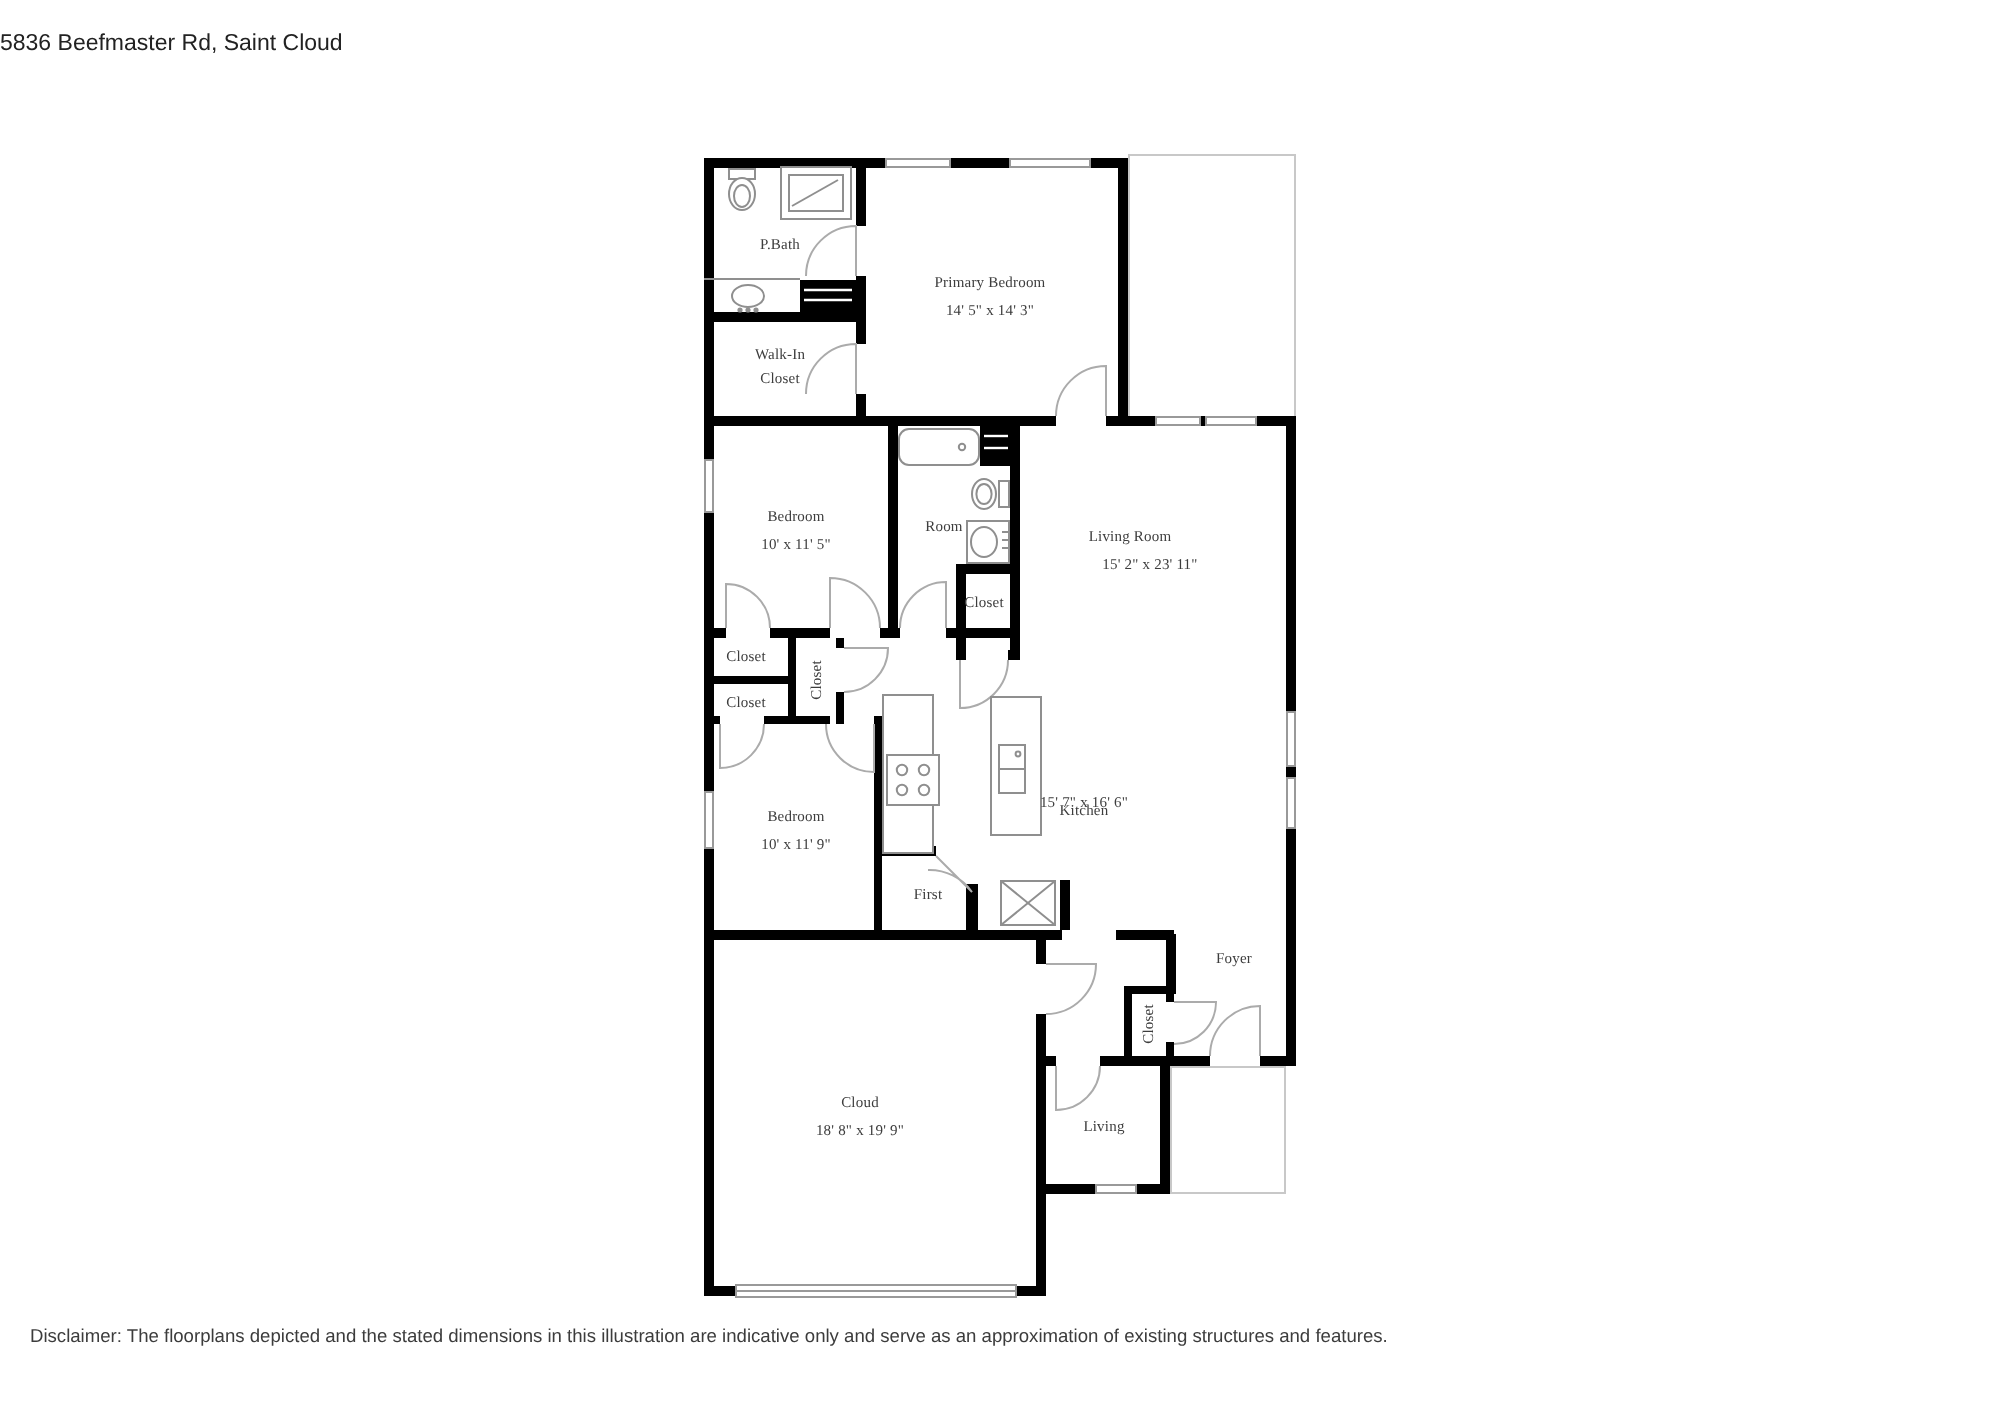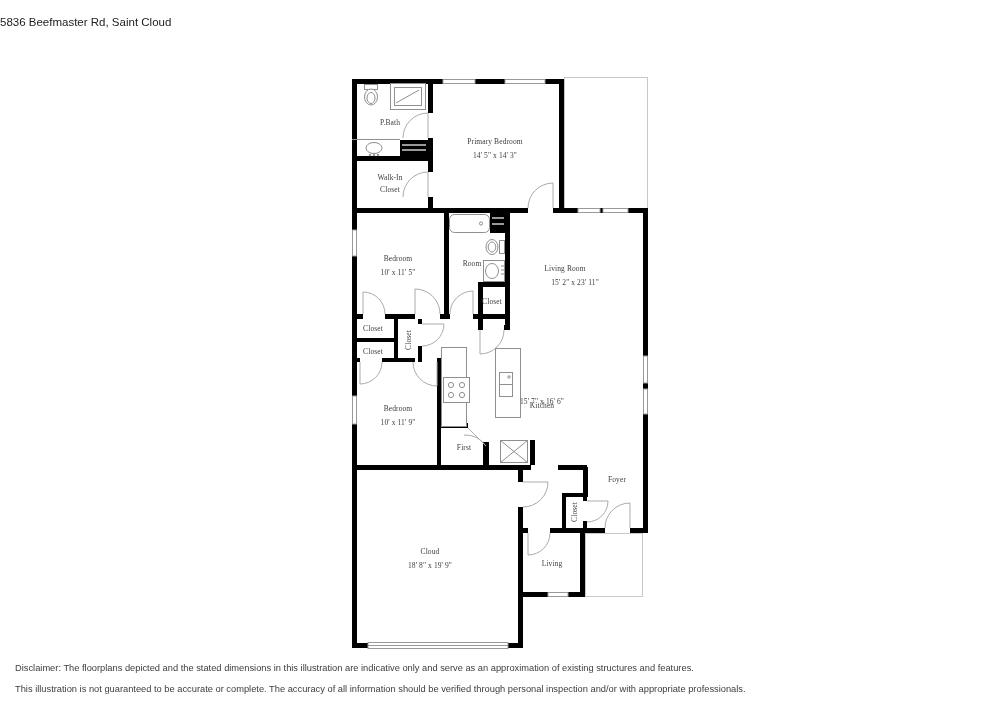--- a/index.html
+++ b/index.html
@@ -186,14 +186,13 @@
   <div class="lbl" style="left:112px;top:371px">First</div>
   <div class="lbl" style="left:78px;top:475px">Cloud</div>
   <div class="lbl" style="left:78px;top:489px">18' 8" x 19' 9"</div>
   <div class="lbl" style="left:265px;top:403px">Foyer</div>
   <div class="lbl v" style="left:222px;top:436px">Closet</div>
   <div class="lbl" style="left:200px;top:487px">Living</div>
 </div>
 
 <div id="disclaimer">
   <div>Disclaimer: The floorplans depicted and the stated dimensions in this illustration are indicative only and serve as an approximation of existing structures and features.</div>
-  <div>This illustration is not guaranteed to be accurate or complete. The accuracy of all information should be verified through personal inspection and/or with appropriate professionals.</div>
 </div>
 
 </body></html>

